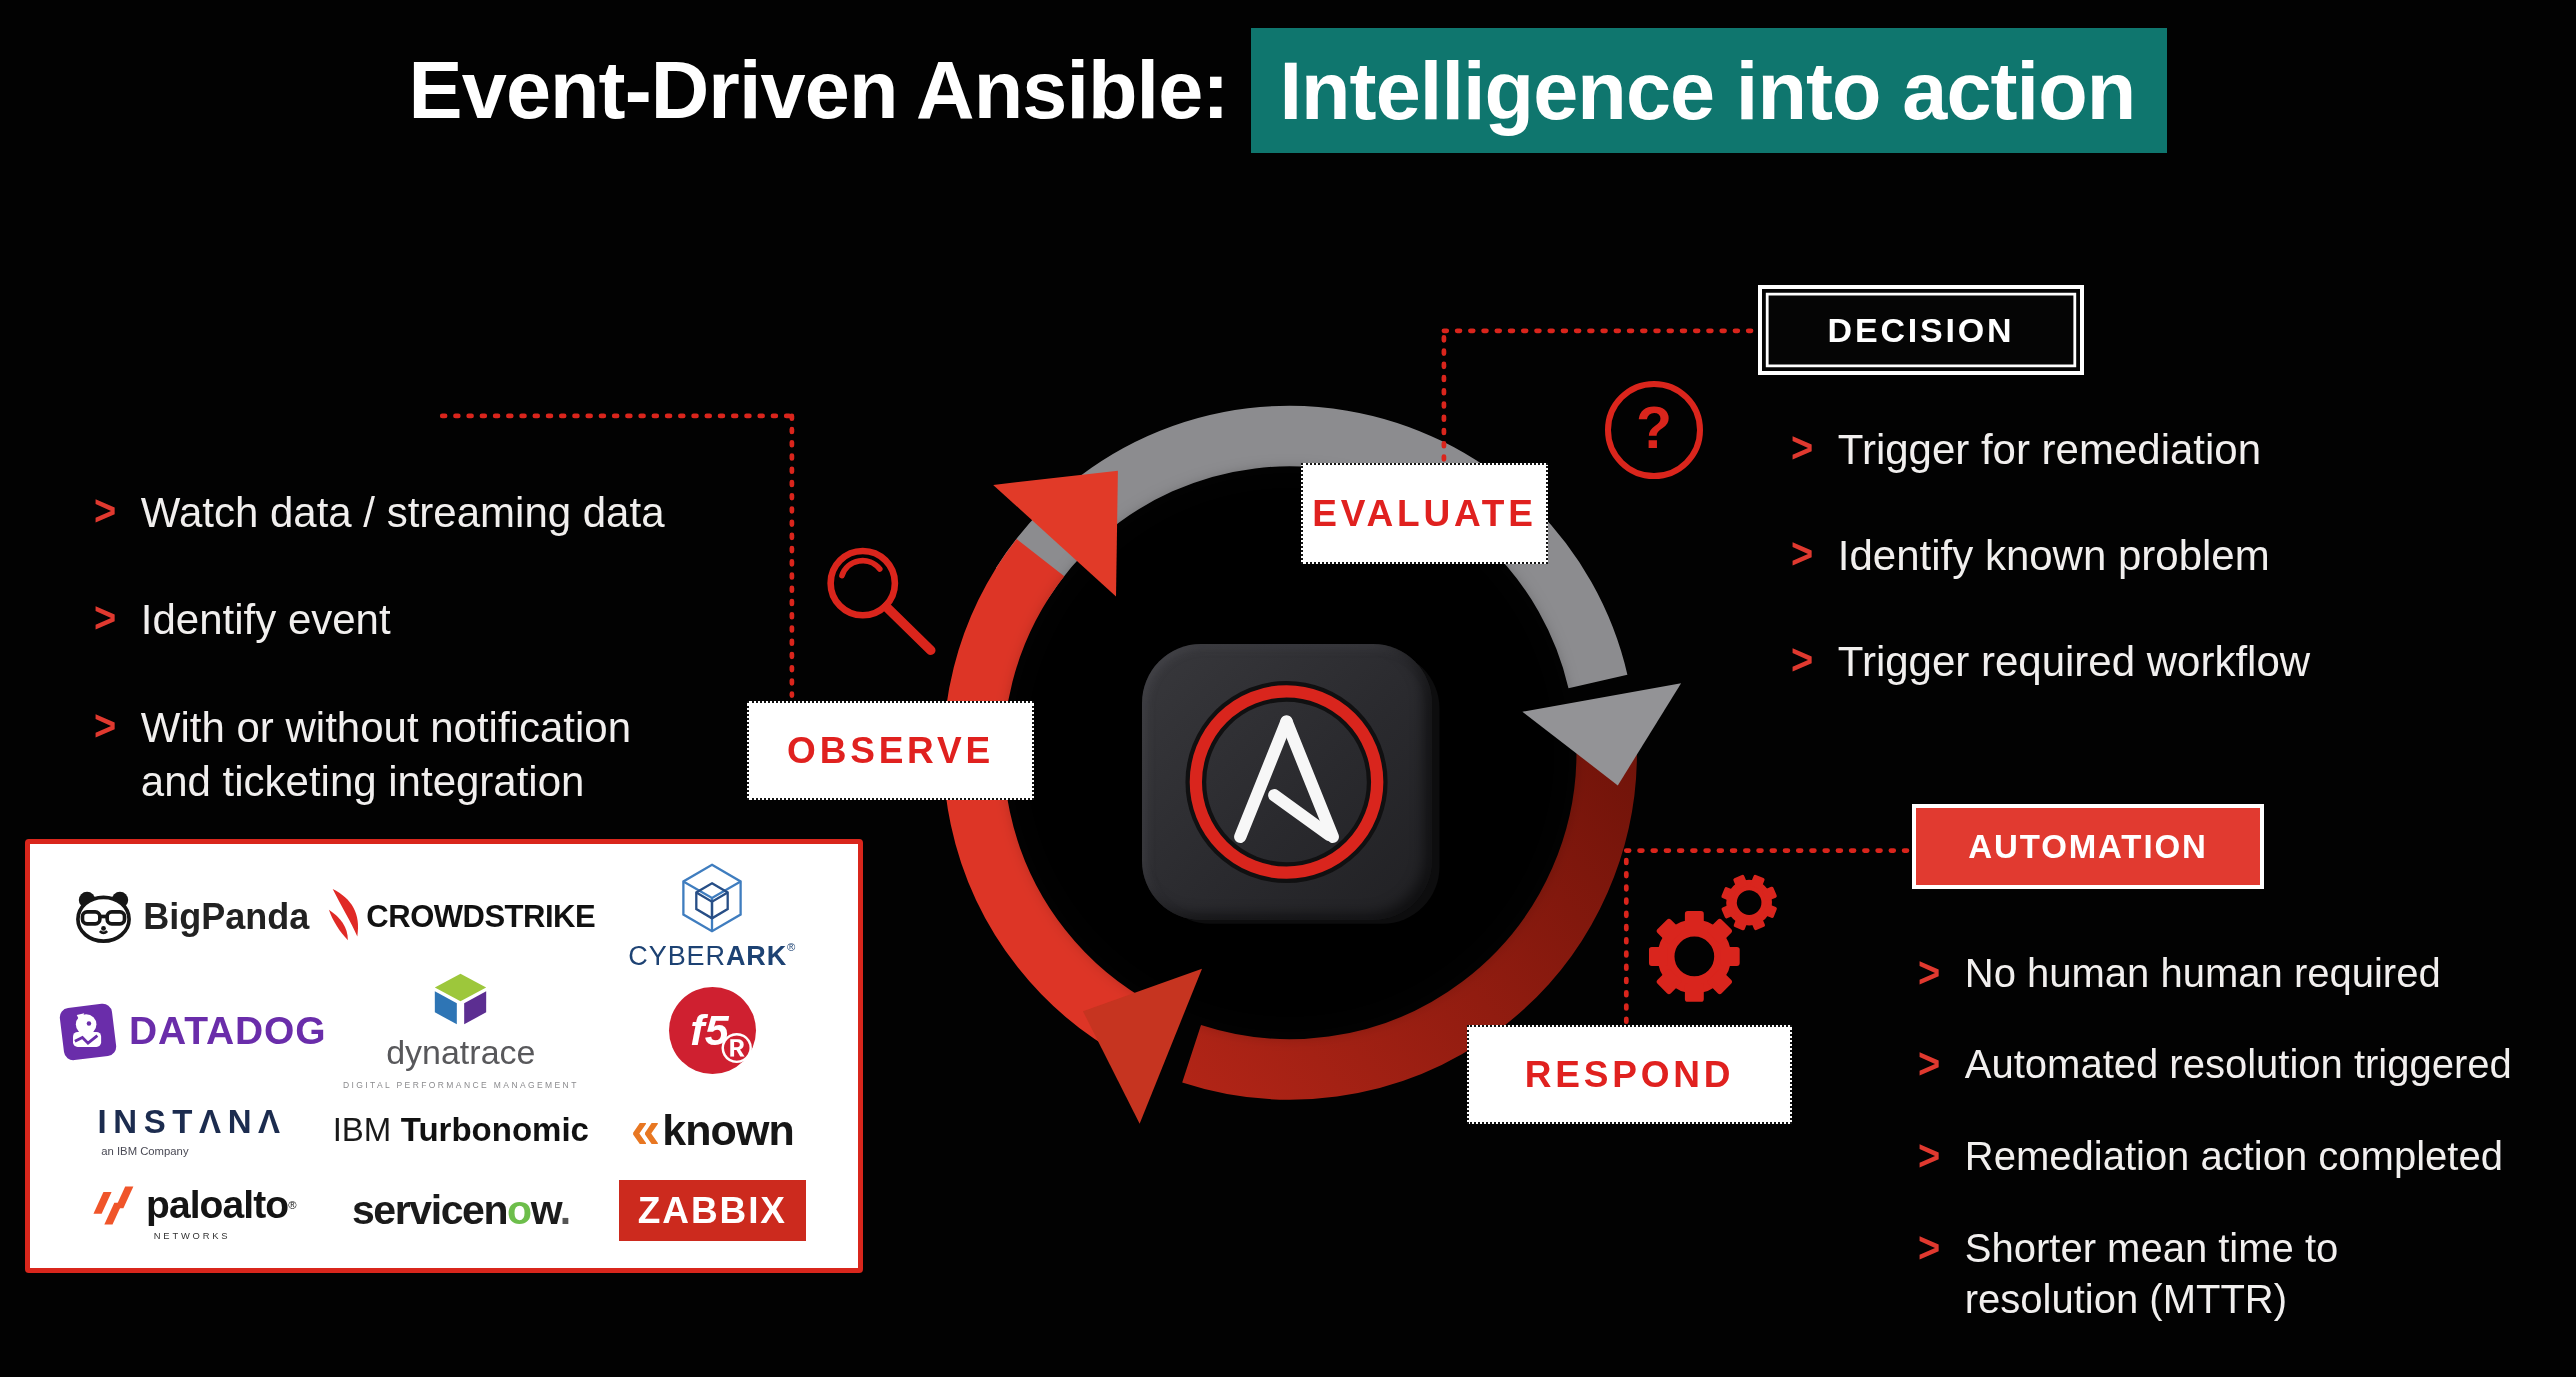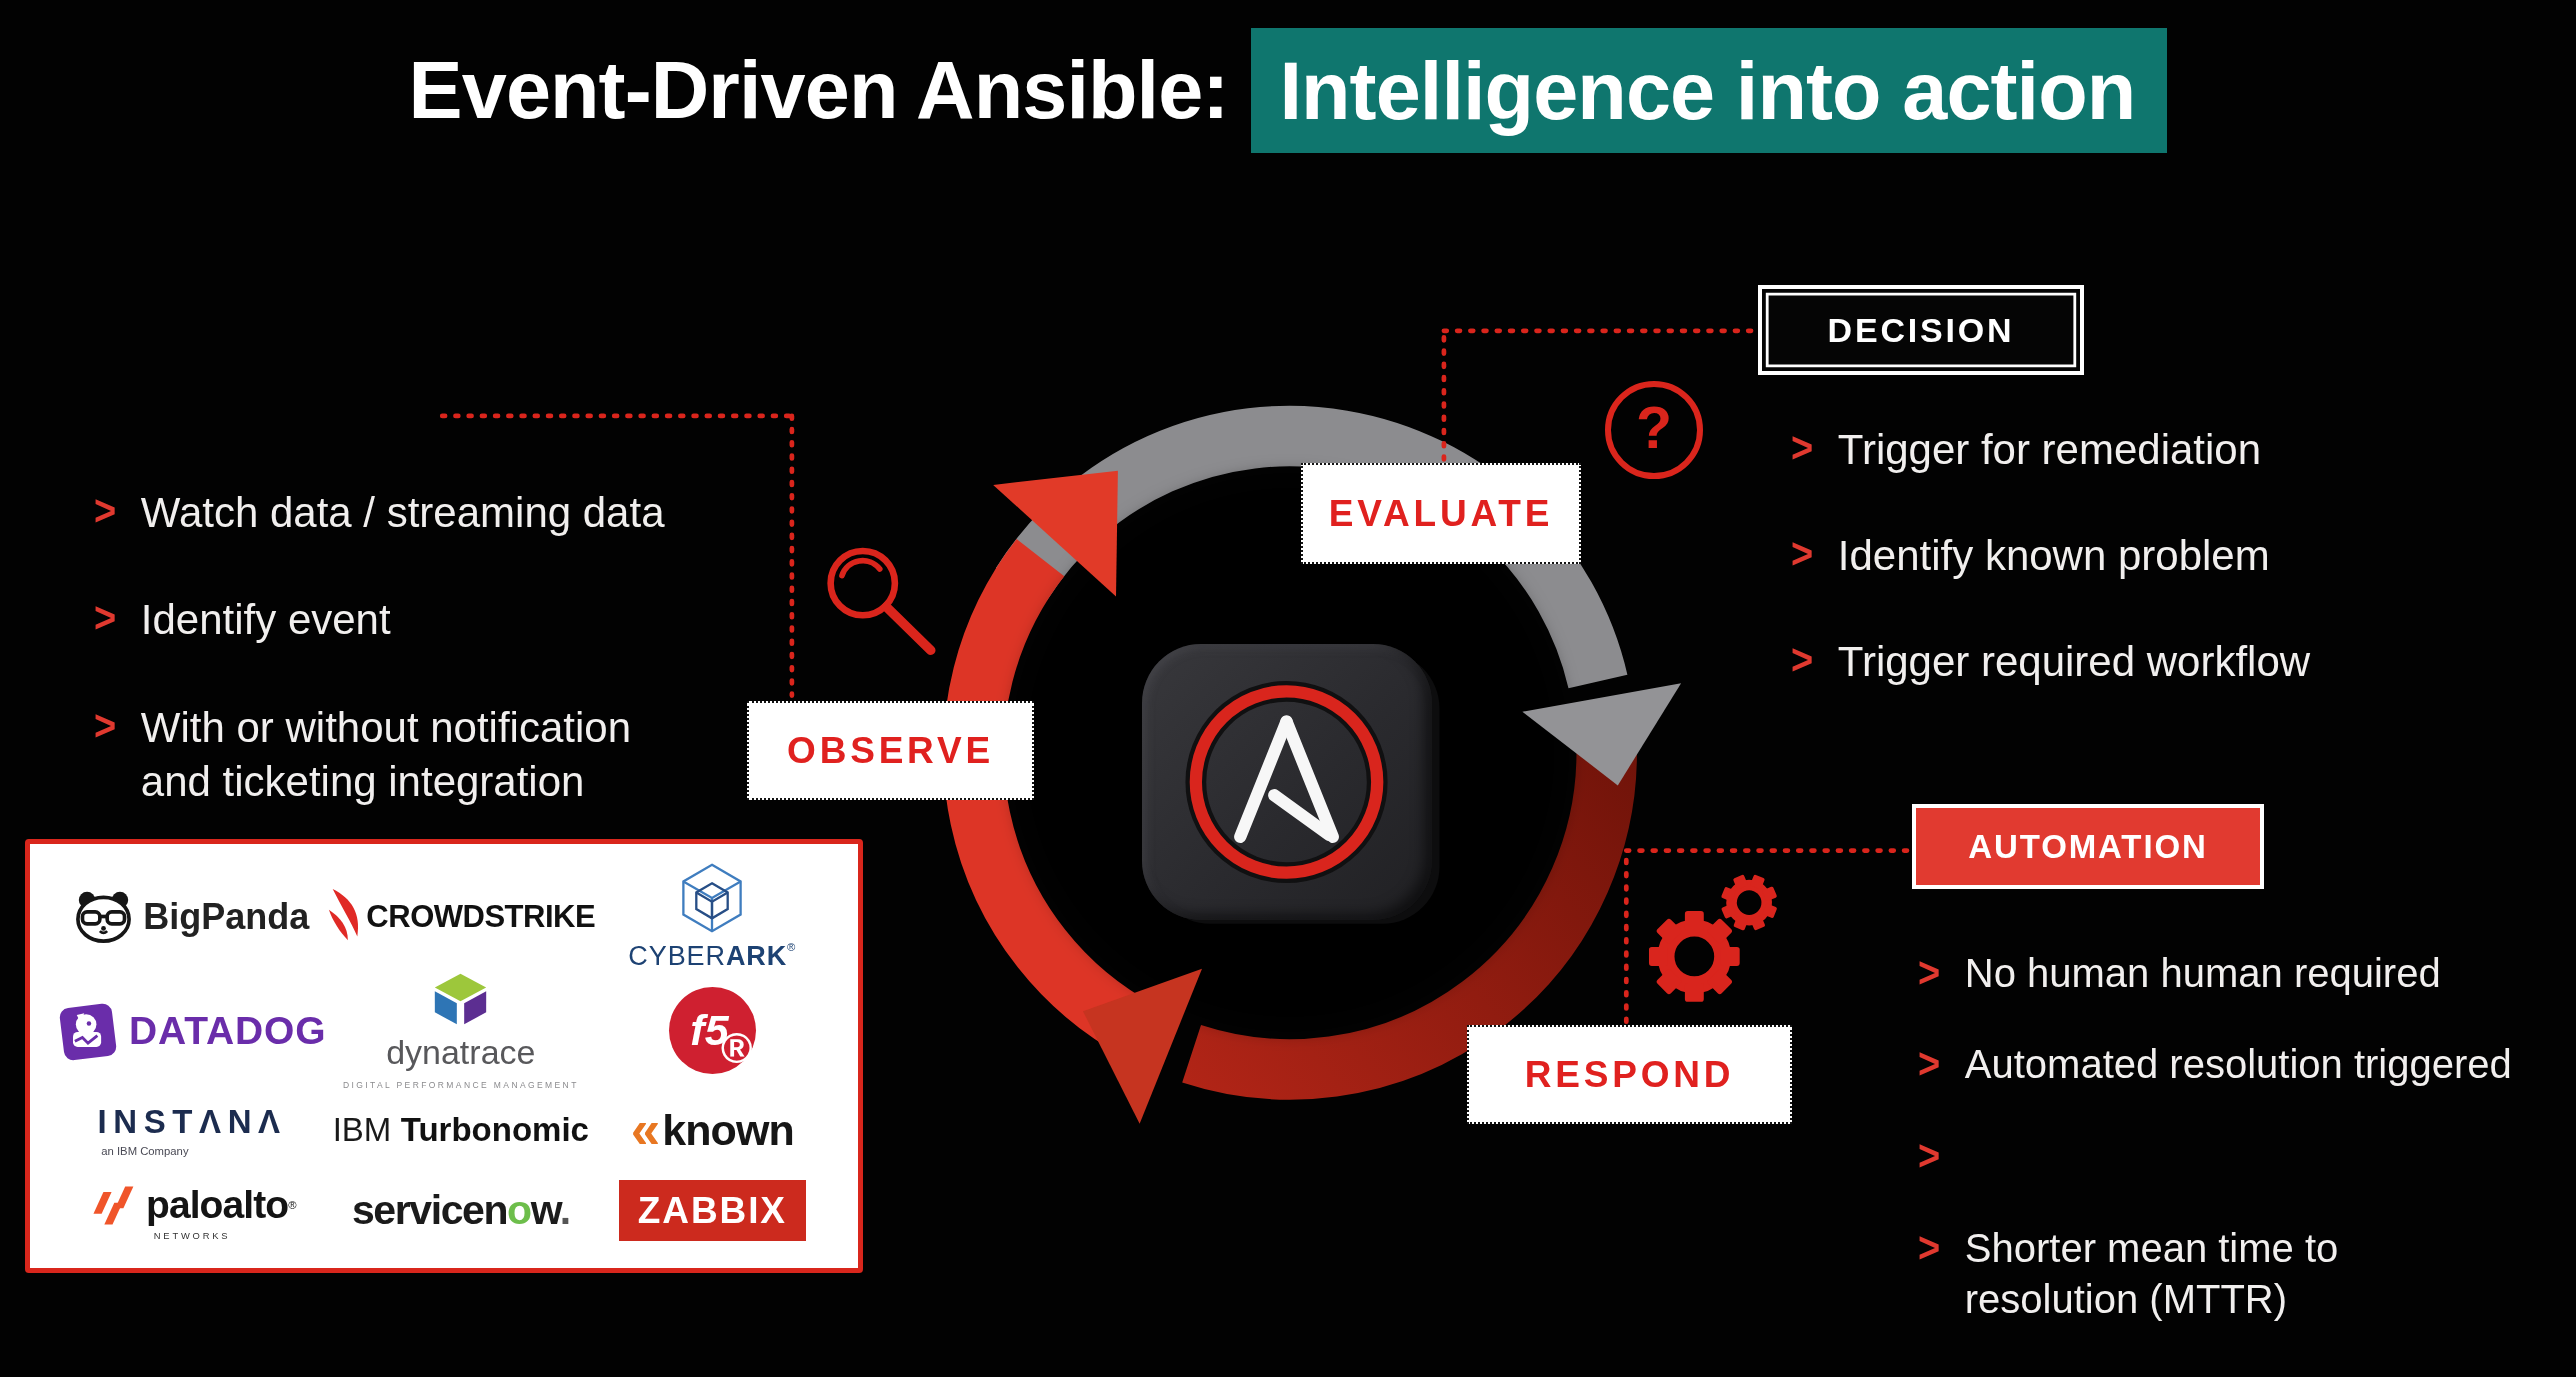--- a/index.html
+++ b/index.html
@@ -18,21 +18,21 @@
   .decision-box{left:1758px;top:285px;width:326px;height:90px;background:#050505;
              border:4.7px solid #fff;box-shadow:inset 0 0 0 3.8px #050505, inset 0 0 0 6.6px #ffffff;
              font-size:34px;letter-spacing:2.8px;}
   .automation-box{left:1912px;top:804px;width:352px;height:85px;background:#e13a30;
              border:4.7px solid #fff;font-size:33px;letter-spacing:1.9px;}
   
   .cycle-label{position:absolute;display:flex;align-items:center;justify-content:center;
                background:#ffffff;border:2.8px dotted #141414;color:#e0211f;font-weight:700;
                font-size:37px;letter-spacing:3.8px;box-sizing:border-box;}
   .observe-label{left:747px;top:701px;width:287px;height:99px;}
-  .evaluate-label{left:1301px;top:463px;width:280px;height:101px;text-align:right;}
+  .evaluate-label{left:1301px;top:463px;width:247px;height:101px;text-align:right;}
   .respond-label{left:1467px;top:1025px;width:325px;height:99px;}
   
   .bullet{position:absolute;display:flex;gap:24.6px;align-items:flex-start;color:#f1efee;
           font-size:42px;line-height:1.28;}
   .bullet .chev{color:#e0392f;font-weight:800;font-size:38px;line-height:1.35;
                 transform:scaleY(1.12);flex:0 0 auto;}
   .auto-bullet{font-size:40px;}
   
   .question-icon{position:absolute;left:1605px;top:381px;width:98px;height:98px;
                  border:6.6px solid #da251c;border-radius:50%;display:flex;align-items:center;
@@ -212,20 +212,21 @@
   <div class="bullet auto-bullet" style="left:1918px;top:948px;width:605px;">
     <span class="chev">&gt;</span>
     <span>No human human required</span>
   </div>
   <div class="bullet auto-bullet" style="left:1918px;top:1039px;width:605px;">
     <span class="chev">&gt;</span>
     <span>Automated resolution triggered</span>
   </div>
   <div class="bullet auto-bullet" style="left:1918px;top:1131px;width:605px;">
     <span class="chev">&gt;</span>
+    <span>Remediation action completed</span>
   </div>
   <div class="bullet auto-bullet" style="left:1918px;top:1223px;width:576px;">
     <span class="chev">&gt;</span>
     <span>Shorter mean time to resolution (MTTR)</span>
   </div>
 
   <div class="ansible-badge">
     <svg width="290" height="276" viewBox="0 0 307 292">
       <circle cx="153" cy="146" r="96" fill="none" stroke="#101011" stroke-width="22"></circle>
       <circle cx="153" cy="146" r="96" fill="none" stroke="#d9251d" stroke-width="13"></circle>

